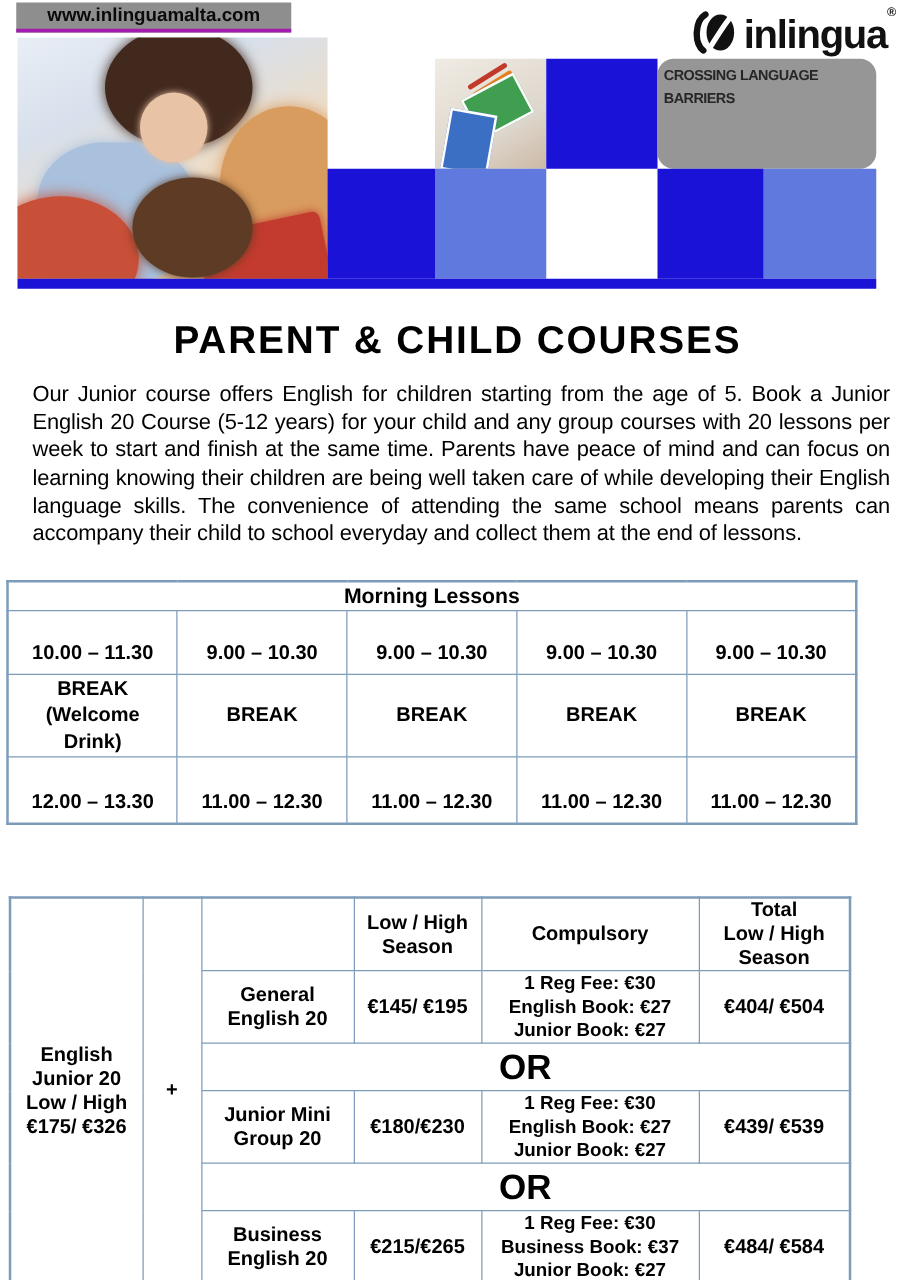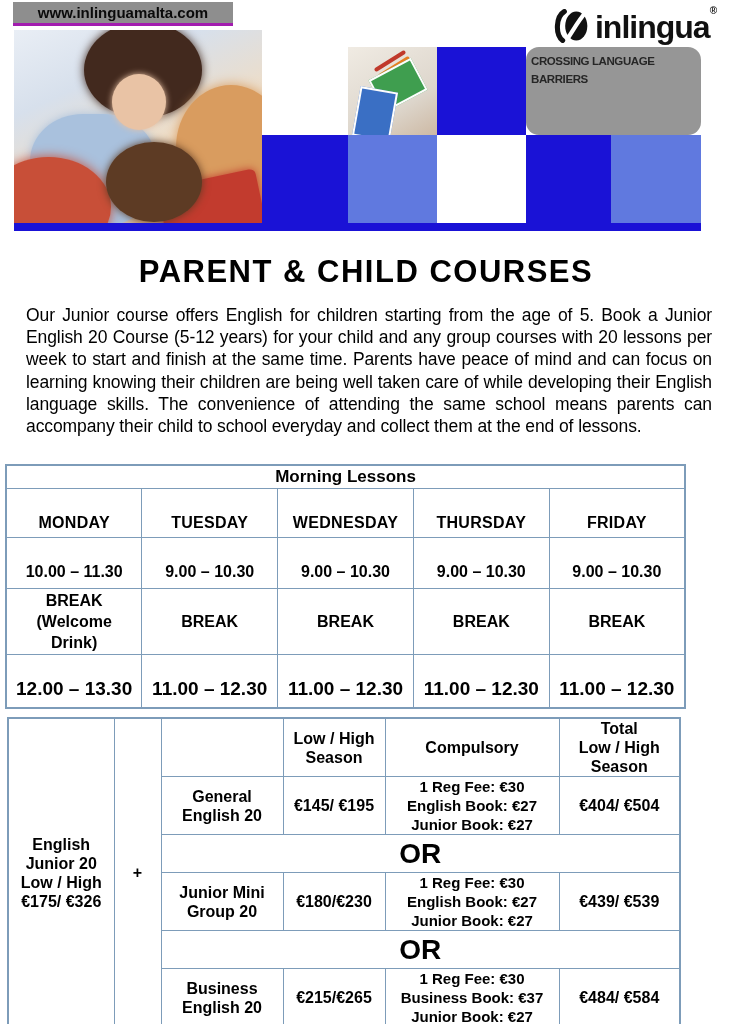--- a/index.html
+++ b/index.html
@@ -55,21 +55,21 @@
   table{border-collapse:collapse;table-layout:fixed;}
   td{border:1px solid var(--table-border,#7d9cb9);padding:0;text-align:center;
      font-weight:bold;color:#000;}
 
   
   .schedule{position:absolute;left:5px;top:464px;width:681px;border:2px solid var(--table-border,#7d9cb9);}
   .schedule .r-title td{height:22px;font-size:17px;vertical-align:middle;}
   .schedule .r-days td{height:43px;font-size:16px;vertical-align:bottom;padding-bottom:5px;letter-spacing:0.3px;}
   .schedule .r-time td{height:43px;font-size:16px;vertical-align:bottom;padding-bottom:7px;}
   .schedule .r-break td{height:65px;font-size:16px;vertical-align:middle;line-height:21px;}
-  .schedule .r-time2 td{height:45px;font-size:19px;vertical-align:bottom;padding-bottom:7px;}
+  .schedule .r-time2 td{height:45px;font-size:16px;vertical-align:bottom;padding-bottom:7px;}
 
   
   .pricing{position:absolute;left:7px;top:717px;width:672px;border:2px solid var(--table-border,#7d9cb9);}
   .pricing td{font-size:16px;line-height:19px;vertical-align:middle;}
   .pricing .r-head td{height:57px;}
   .pricing .r-opt td{height:56px;}
   .pricing .r-opt .fee{font-size:15px;}
   .pricing .r-or td{height:37px;font-size:28px;line-height:28px;}
   .pricing .r-opt-last td{height:51px;}
   .base-cell{line-height:21px;}
@@ -134,27 +134,20 @@
     <colgroup>
         <col style="width:20%">
         <col style="width:20%">
         <col style="width:20%">
         <col style="width:20%">
         <col style="width:20%">
       </colgroup>
     <tbody>
       <tr class="r-title">
         <td colspan="5">Morning Lessons</td>
-      </tr>
-      <tr class="r-days">
-        <td>MONDAY</td>
-        <td>TUESDAY</td>
-        <td>WEDNESDAY</td>
-        <td>THURSDAY</td>
-        <td>FRIDAY</td>
       </tr>
       <tr class="r-time">
         <td>10.00 – 11.30</td>
         <td>9.00 – 10.30</td>
         <td>9.00 – 10.30</td>
         <td>9.00 – 10.30</td>
         <td>9.00 – 10.30</td>
       </tr>
       <tr class="r-break">
         <td>

